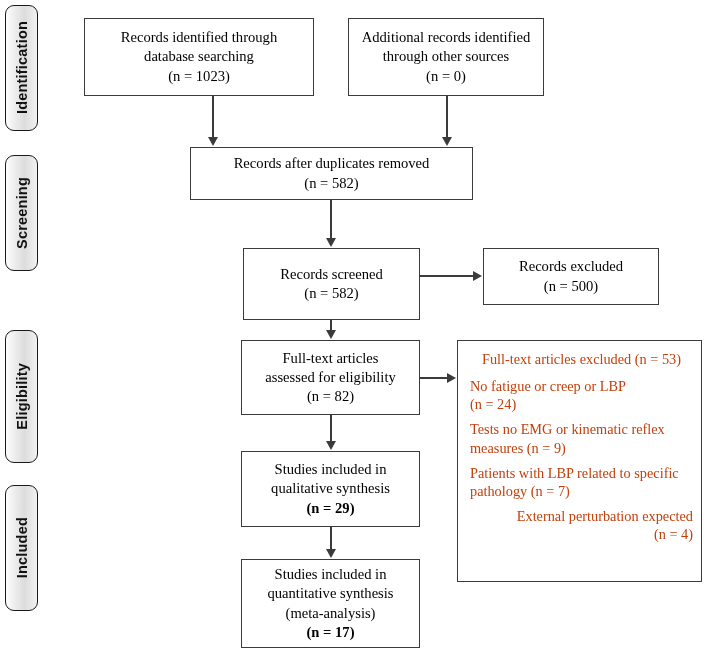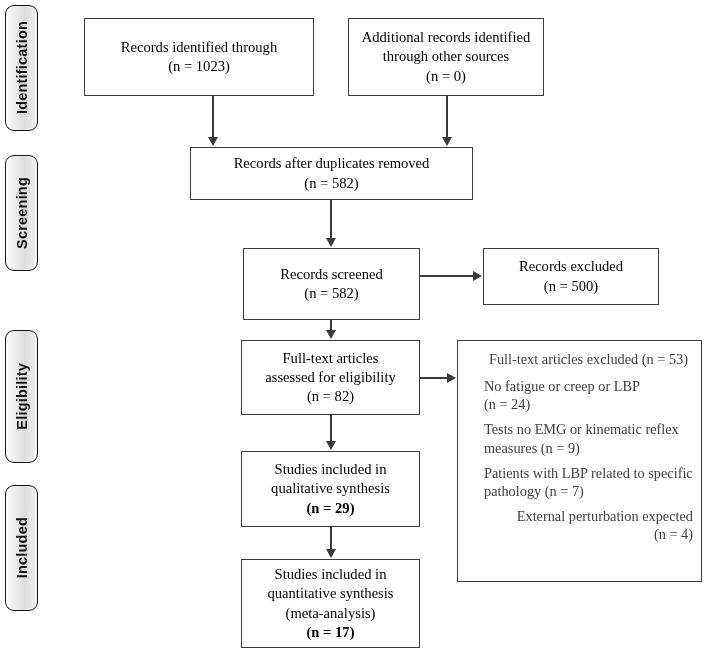--- a/index.html
+++ b/index.html
@@ -57,24 +57,24 @@
   }
   .flow-box .ln { display: block; white-space: nowrap; }
   .flow-box .ln.bold { font-weight: bold; }
 
   
   .excl-box {
     position: absolute;
     box-sizing: border-box;
     border: 1.3px solid #3b3b3b;
     background: #ffffff;
-    padding: 9px 8px 8px 26px;
+    padding: 9px 8px 8px 12px;
     font-size: 14.3px;
     line-height: 1.27;
-    color: #404040;
+    color: #c2410c;
     display: flex;
     flex-direction: column;
   }
   .excl-title {
     text-align: center;
     margin-bottom: 9px;
     white-space: nowrap;
   }
   .excl-item {
     margin-bottom: 7px;
@@ -145,20 +145,21 @@
   <div class="arrow-right" style="left:447px; top:373px;"></div>
 
   <div class="vline" style="left:330px; top:415px; height:27px;"></div>
   <div class="arrow-down" style="left:326px; top:441px;"></div>
 
   <div class="vline" style="left:330px; top:527px; height:23px;"></div>
   <div class="arrow-down" style="left:326px; top:549px;"></div>
 
   <div class="flow-box" style="left:84px; top:18px; width:230px; height:78px;">
     <span class="ln">Records identified through</span>
+    <span class="ln">database searching</span>
     <span class="ln">(n = 1023)</span>
   </div>
 
   <div class="flow-box" style="left:348px; top:18px; width:196px; height:78px;">
     <span class="ln">Additional records identified</span>
     <span class="ln">through other sources</span>
     <span class="ln">(n = 0)</span>
   </div>
 
   <div class="flow-box" style="left:190px; top:147px; width:283px; height:53px;">

